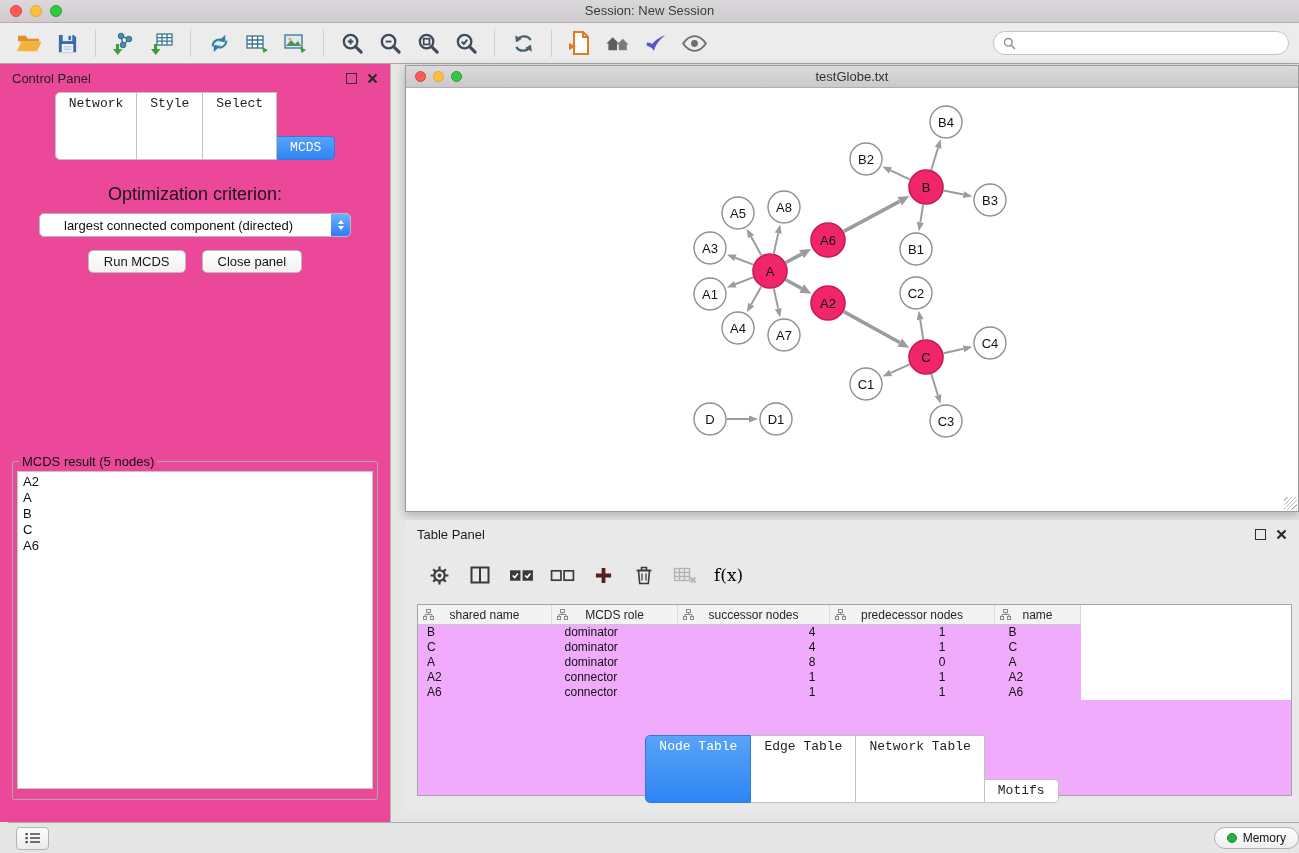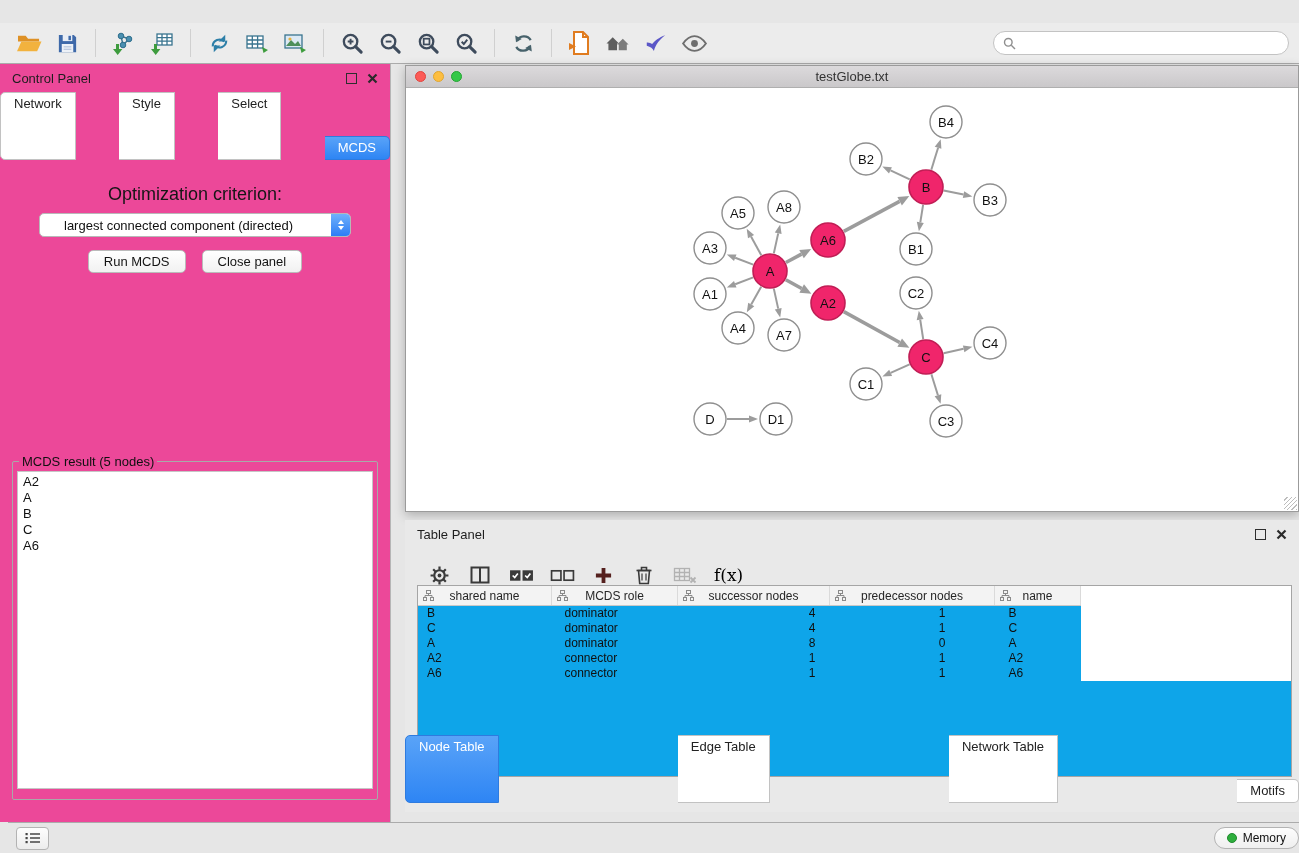--- a/index.html
+++ b/index.html
@@ -25,21 +25,21 @@
   .search-wrap{margin-left:auto;width:296px;height:24px;background:#fff;border:1px solid #C3C3C3;
     border-radius:13px;display:flex;align-items:center;gap:6px;padding:0 9px;box-sizing:border-box;}
   .search-wrap input{border:none;outline:none;background:transparent;flex:1;font-size:13px;color:#333;}
 
   
   .control-panel{position:absolute;left:0;top:64px;width:391px;height:758px;background:#ec4899;
     border-right:1px solid #B5B5B5;box-sizing:border-box;}
   .panel-header{height:28px;display:flex;align-items:center;padding:0 12px;font-size:13px;color:#1E1E1E;}
   .hdr-icons{margin-left:auto;display:flex;gap:10px;align-items:center;}
   .float-box{width:9px;height:9px;border:1.5px solid #2E2E2E;display:inline-block;}
-  .seg-control{display:flex;justify-content:space-between;}
+  .seg-control{display:flex;justify-content:center;font-family:Liberation Mono, monospace;}
   .seg{font-size:13px;line-height:16px;padding:3px 13px;background:#fff;border:1px solid #C2C2C2;
     border-left:none;color:#222;cursor:default;white-space:nowrap;}
   .seg:first-child{border-left:1px solid #C2C2C2;border-radius:5px 0 0 5px;}
   .seg:last-child{border-radius:0 5px 5px 0;margin-top:44px;}
   .seg.active{background:linear-gradient(#59A3F8,#2E85F4);border-color:#2E7BDF;color:#fff;}
   .opt-label{text-align:center;margin-top:24px;font-size:18px;color:#161616;}
   .dropdown{margin:8px auto 0;width:312px;height:24px;background:#fff;border:1px solid #B8B8B8;
     border-radius:5px;display:flex;align-items:center;box-sizing:border-box;overflow:hidden;}
   .dropdown-text{flex:1;font-size:13px;padding-left:24px;color:#101010;white-space:nowrap;}
   .dropdown-stepper{width:19px;align-self:stretch;background:linear-gradient(#70B1FB,#2D7DF5);
@@ -66,21 +66,21 @@
   .net-traffic .light{width:11px;height:11px;}
   .net-content{position:relative;width:892px;height:423px;background:#fff;overflow:hidden;}
   .resize-grip{position:absolute;right:1px;bottom:1px;width:13px;height:13px;
     background:repeating-linear-gradient(135deg,transparent 0 2px,#BDBDBD 2px 3px);}
 
   
   .table-panel{position:absolute;left:405px;top:520px;width:894px;height:292px;background:#E9E9E9;}
   .tp-toolbar{display:flex;align-items:center;gap:9px;padding:10px 0 0 18px;height:34px;}
   .tp-btn{width:32px;height:30px;display:flex;align-items:center;justify-content:center;}
   .fx{font-family:"DejaVu Serif",serif;font-size:17px;color:#000000;padding-left:4px;}
-  .table-area{position:absolute;left:12px;top:65px;width:875px;height:192px;background:#0ea5e9;
+  .table-area{position:absolute;left:12px;top:84px;width:875px;height:192px;background:#f0abfc;
     border:1px solid #A5A5A5;box-sizing:border-box;overflow:hidden;}
   table.grid{border-collapse:collapse;table-layout:fixed;width:875px;font-size:12px;}
   .grid th{height:19px;background:#F3F3F3;border-right:1px solid #DADADA;border-bottom:1px solid #C8C8C8;
     font-weight:normal;color:#262626;position:relative;text-align:center;padding:0;}
   .grid th .col-icon{position:absolute;left:5px;top:4px;}
   .grid th.filler,.grid td.filler{background:#fff;border:none;}
   .grid td{height:15px;line-height:15px;color:#101010;white-space:nowrap;overflow:hidden;padding:0;}
   .grid td.c0{padding-left:9px;}
   .grid td.c1{padding-left:13px;}
   .grid td.c2{text-align:right;padding-right:14px;}
@@ -96,20 +96,28 @@
   .memory-btn{margin-left:auto;height:22px;border:1px solid #B3B3B3;border-radius:11px;
     background:linear-gradient(#FDFDFD,#EFEFEF);display:flex;align-items:center;gap:6px;
     padding:0 12px;font-size:12px;color:#101010;box-sizing:border-box;}
   .memory-dot{width:10px;height:10px;border-radius:50%;background:#2EAE3D;border:1px solid #1F8A2D;box-sizing:border-box;}
 </style>
 </head>
 <body>
 
 <div class="app">
 
+  <div class="titlebar">
+    <div class="traffic">
+      <span class="light red"></span>
+      <span class="light yellow"></span>
+      <span class="light green"></span>
+    </div>
+    <div class="title">Session: New Session</div>
+  </div>
 
   <div class="toolbar">
     <div class="tbtn">
         <span class="icon">
       <svg width="27" height="23" viewBox="0 0 28 24">
             <path d="M2 4h8l2.5 3H24v3H2z" fill="#DE9126"></path>
             <path d="M1 20h21l4.5-10H5.5z" fill="#F2B23E"></path>
           </svg>
     </span>
       </div>

